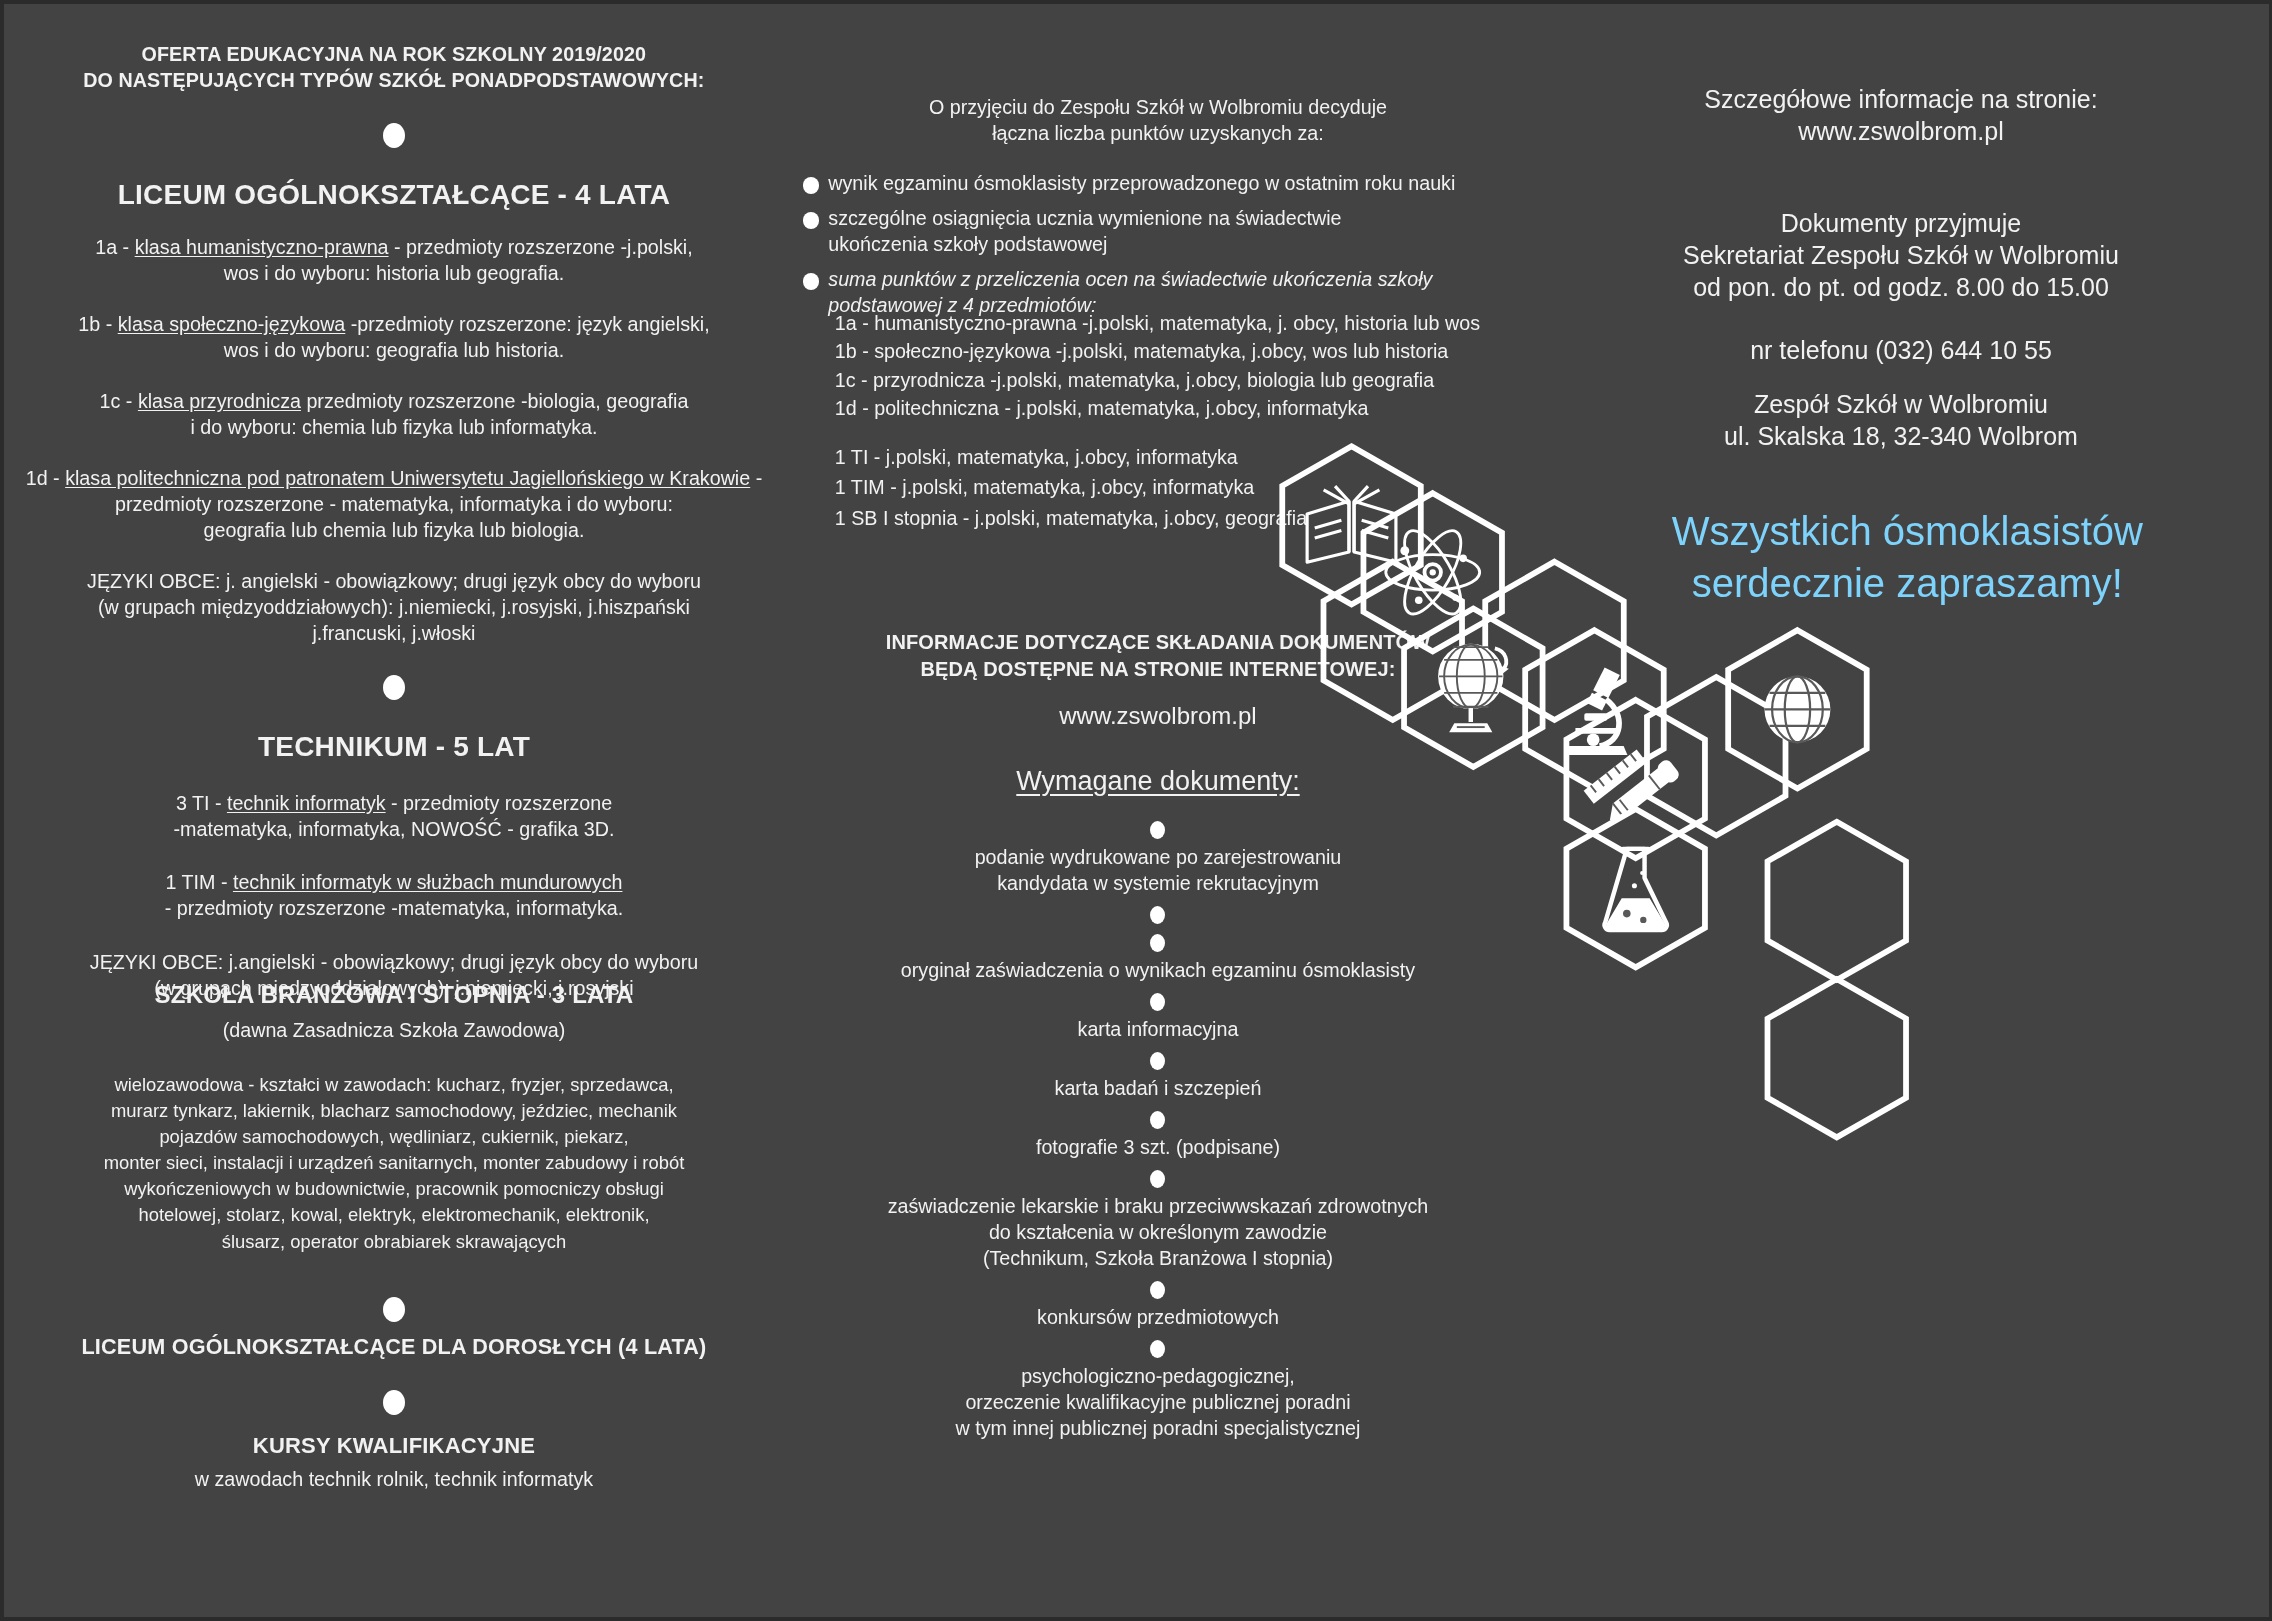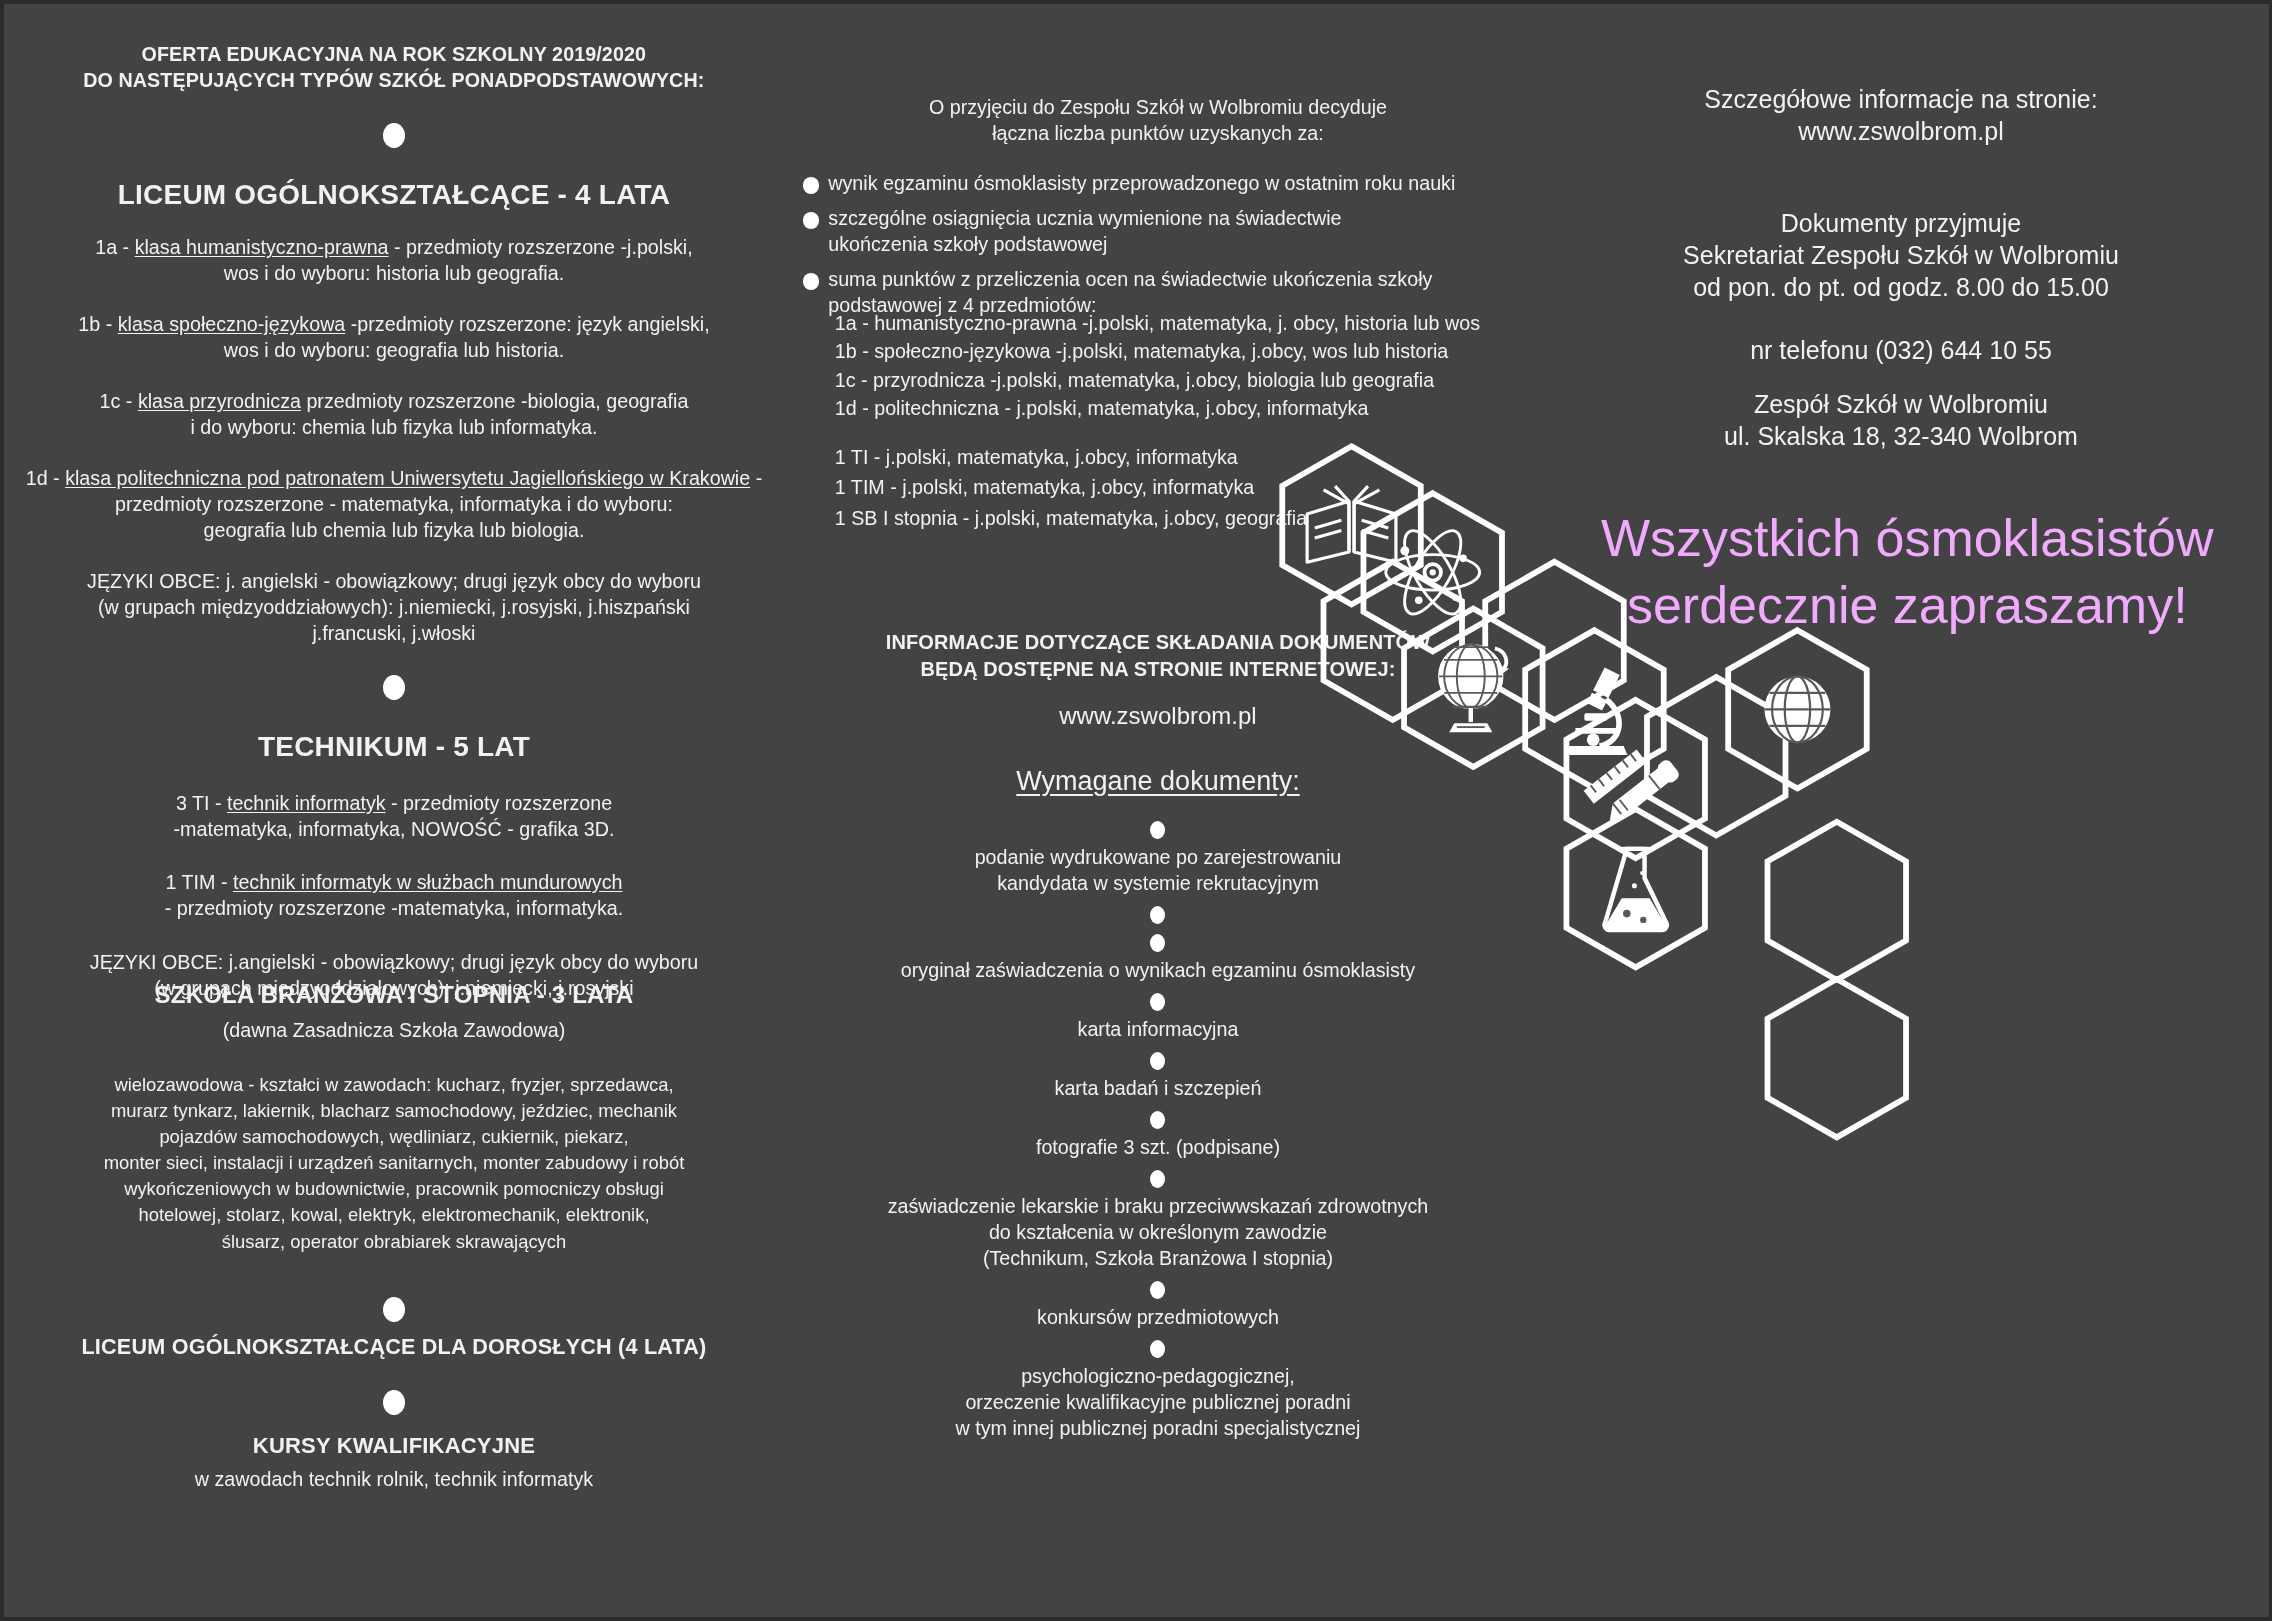--- a/index.html
+++ b/index.html
@@ -40,21 +40,21 @@
   .bullet-row{display:flex;align-items:flex-start;text-align:left;}
   .bullet-dot{
     flex:0 0 auto;width:16.5px;height:16.5px;border-radius:50%;
     background:#ffffff;margin-top:7.6px;margin-right:9px;
   }
 
   
   #hexlayer{position:absolute;left:0;top:0;width:2265px;height:1613px;pointer-events:none;}
 
   .sloganwrap{position:absolute;left:1567px;top:501px;width:673px;text-align:center;}
-  .slogan{font-size:52px;color:#f0abfc;line-height:1.3;}
+  .slogan{font-size:40px;color:#7dd3fc;line-height:1.3;}
 </style>
 </head>
 <body>
 
 <div id="poster">
 
   <div class="col" id="colLeft">
 
     <div style="position:absolute;left:25px;top:37px;width:730px;">
       <div class="txt hdr-small">OFERTA EDUKACYJNA NA ROK SZKOLNY 2019/2020</div>
@@ -167,21 +167,21 @@
       </div>
       <div class="bullet-row" style="margin-bottom:9px;">
         <div class="bullet-dot"></div>
         <div class="txt body-txt" style="text-align:left;">
           <div>szczególne osiągnięcia ucznia wymienione na świadectwie</div>
           <div>ukończenia szkoły podstawowej</div>
         </div>
       </div>
       <div class="bullet-row">
         <div class="bullet-dot"></div>
-        <div class="txt body-txt" style="text-align:left;">
+        <div class="txt body-txt" style="text-align:left;font-style:italic;">
           <div>suma punktów z przeliczenia ocen na świadectwie ukończenia szkoły</div>
           <div>podstawowej z 4 przedmiotów:</div>
         </div>
       </div>
     </div>
 
     <div style="position:absolute;left:51px;top:305px;width:698px;text-align:left;">
       <div class="txt body-txt" style="text-align:left;line-height:1.45;">1a - humanistyczno-prawna -j.polski, matematyka, j. obcy, historia lub wos</div>
       <div class="txt body-txt" style="text-align:left;line-height:1.45;">1b - społeczno-językowa -j.polski, matematyka, j.obcy, wos lub historia</div>
       <div class="txt body-txt" style="text-align:left;line-height:1.45;">1c -  przyrodnicza -j.polski, matematyka, j.obcy, biologia lub geografia</div>

